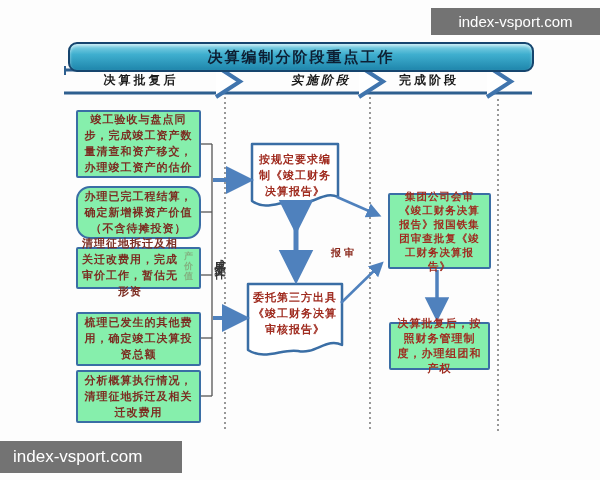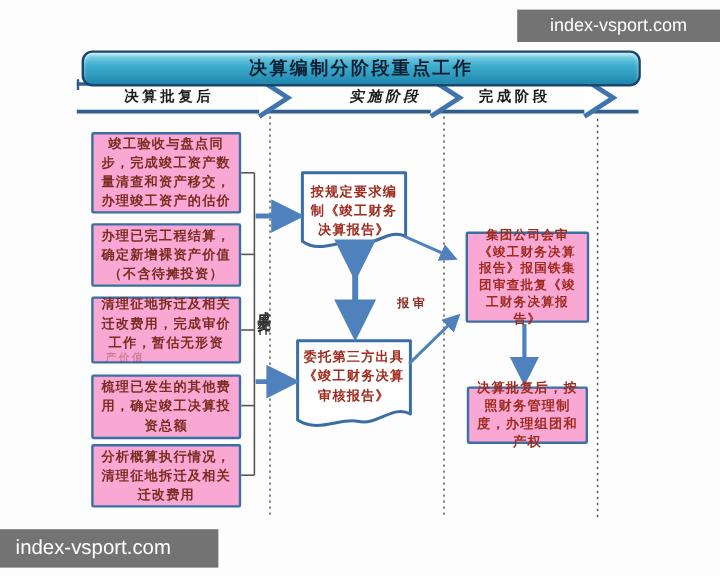--- a/index.html
+++ b/index.html
@@ -14,28 +14,28 @@
   
   .title-bar{left:68px;top:42px;width:462px;height:26px;border:2px solid #16456e;border-radius:9px;
       background:linear-gradient(180deg,#8ed7e8 0%,#3fafcf 40%,#1f86ac 100%);
       box-shadow:inset 0 2px 3px rgba(255,255,255,.55);
       display:flex;align-items:center;justify-content:center;
       font-size:15px;font-weight:bold;color:#0d1f33;letter-spacing:2px;}
   
   .phase{top:72px;width:110px;text-align:center;font-size:12px;font-weight:bold;color:#1a1a1a;letter-spacing:3px;}
   .phase1{left:86px;} .phase2{left:266px;font-style:italic;} .phase3{left:374px;}
   
-  .fbox{border:2px solid #3a6ea5;border-radius:2px;background:#f9a8d4;
+  .fbox{border:2px solid #3a6ea5;border-radius:2px;background:#86efac;
         color:#7c2d22;font-weight:bold;font-size:11px;line-height:16px;
         text-align:center;display:flex;align-items:center;justify-content:center;
         padding:2px 4px;box-sizing:border-box;letter-spacing:1px;}
   .lbox{left:76px;width:125px;}
   .b1{top:110px;height:68px;}
-  .b2{top:186px;height:53px;}
-  .b3{top:247px;height:56px;flex-direction:column;}
+  .b2{top:186px;height:53px;border-radius:14px;}
+  .b3{top:247px;height:42px;flex-direction:row;}
   .b4{top:312px;height:54px;}
   .b5{top:370px;height:53px;}
   .faint{font-size:9px;color:rgba(124,45,34,.32);line-height:10px;letter-spacing:2px;align-self:flex-start;margin-left:6px;}
   .rbox{color:#a02c20;}
   .ra{left:388px;top:193px;width:103px;height:76px;font-size:10.5px;line-height:14px;}
   .rb{left:389px;top:322px;width:101px;height:48px;font-size:11px;line-height:15px;}
   
   .doc-text{color:#a02c20;font-weight:bold;font-size:11px;line-height:16px;text-align:center;letter-spacing:1px;}
   .d1{left:255px;top:152px;width:80px;height:50px;}
   .d2{left:253px;top:290px;width:84px;height:52px;overflow:hidden;}

